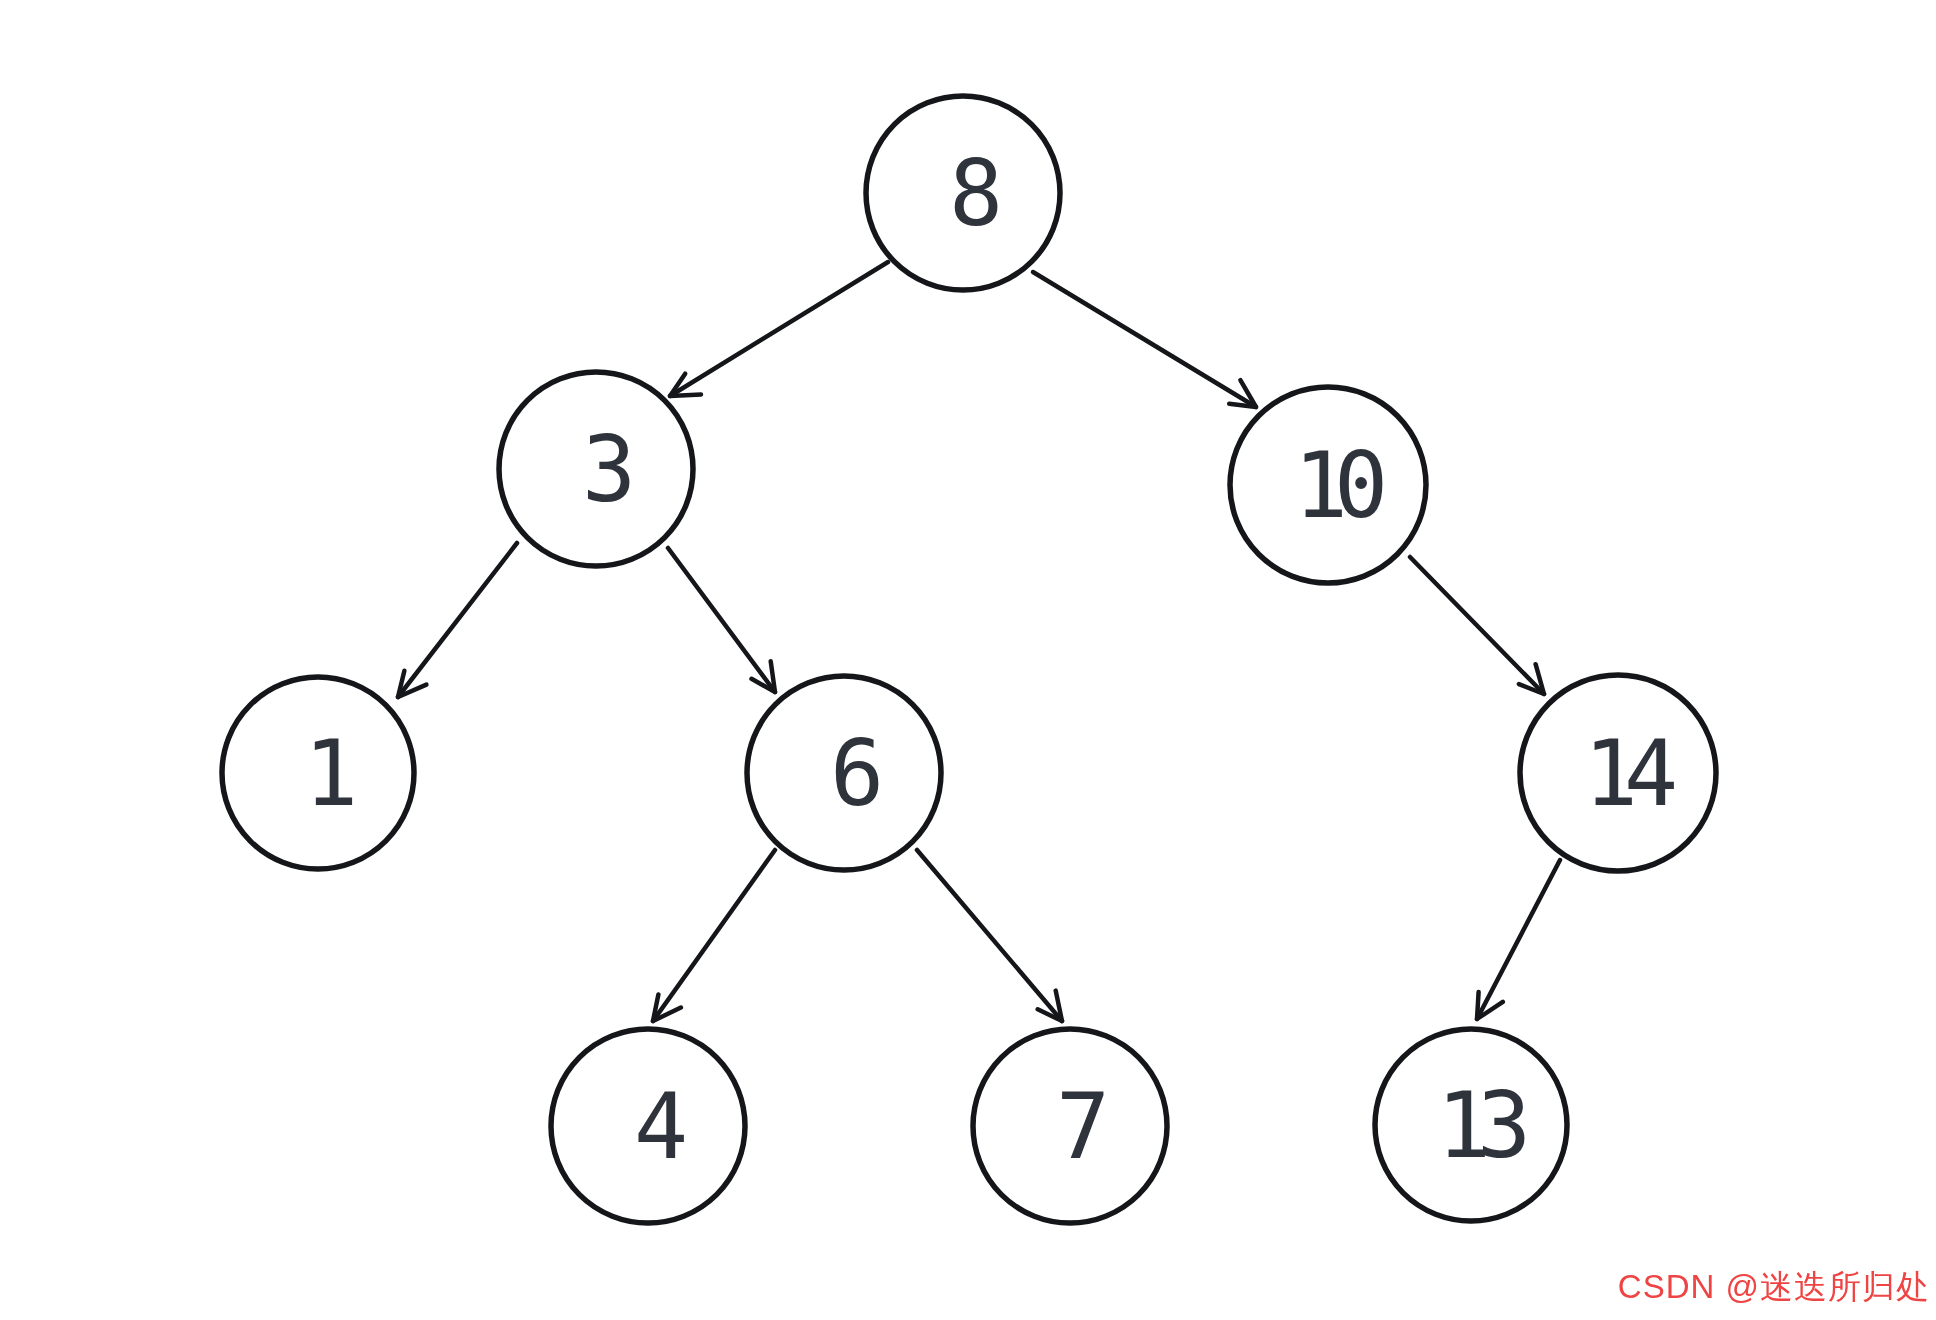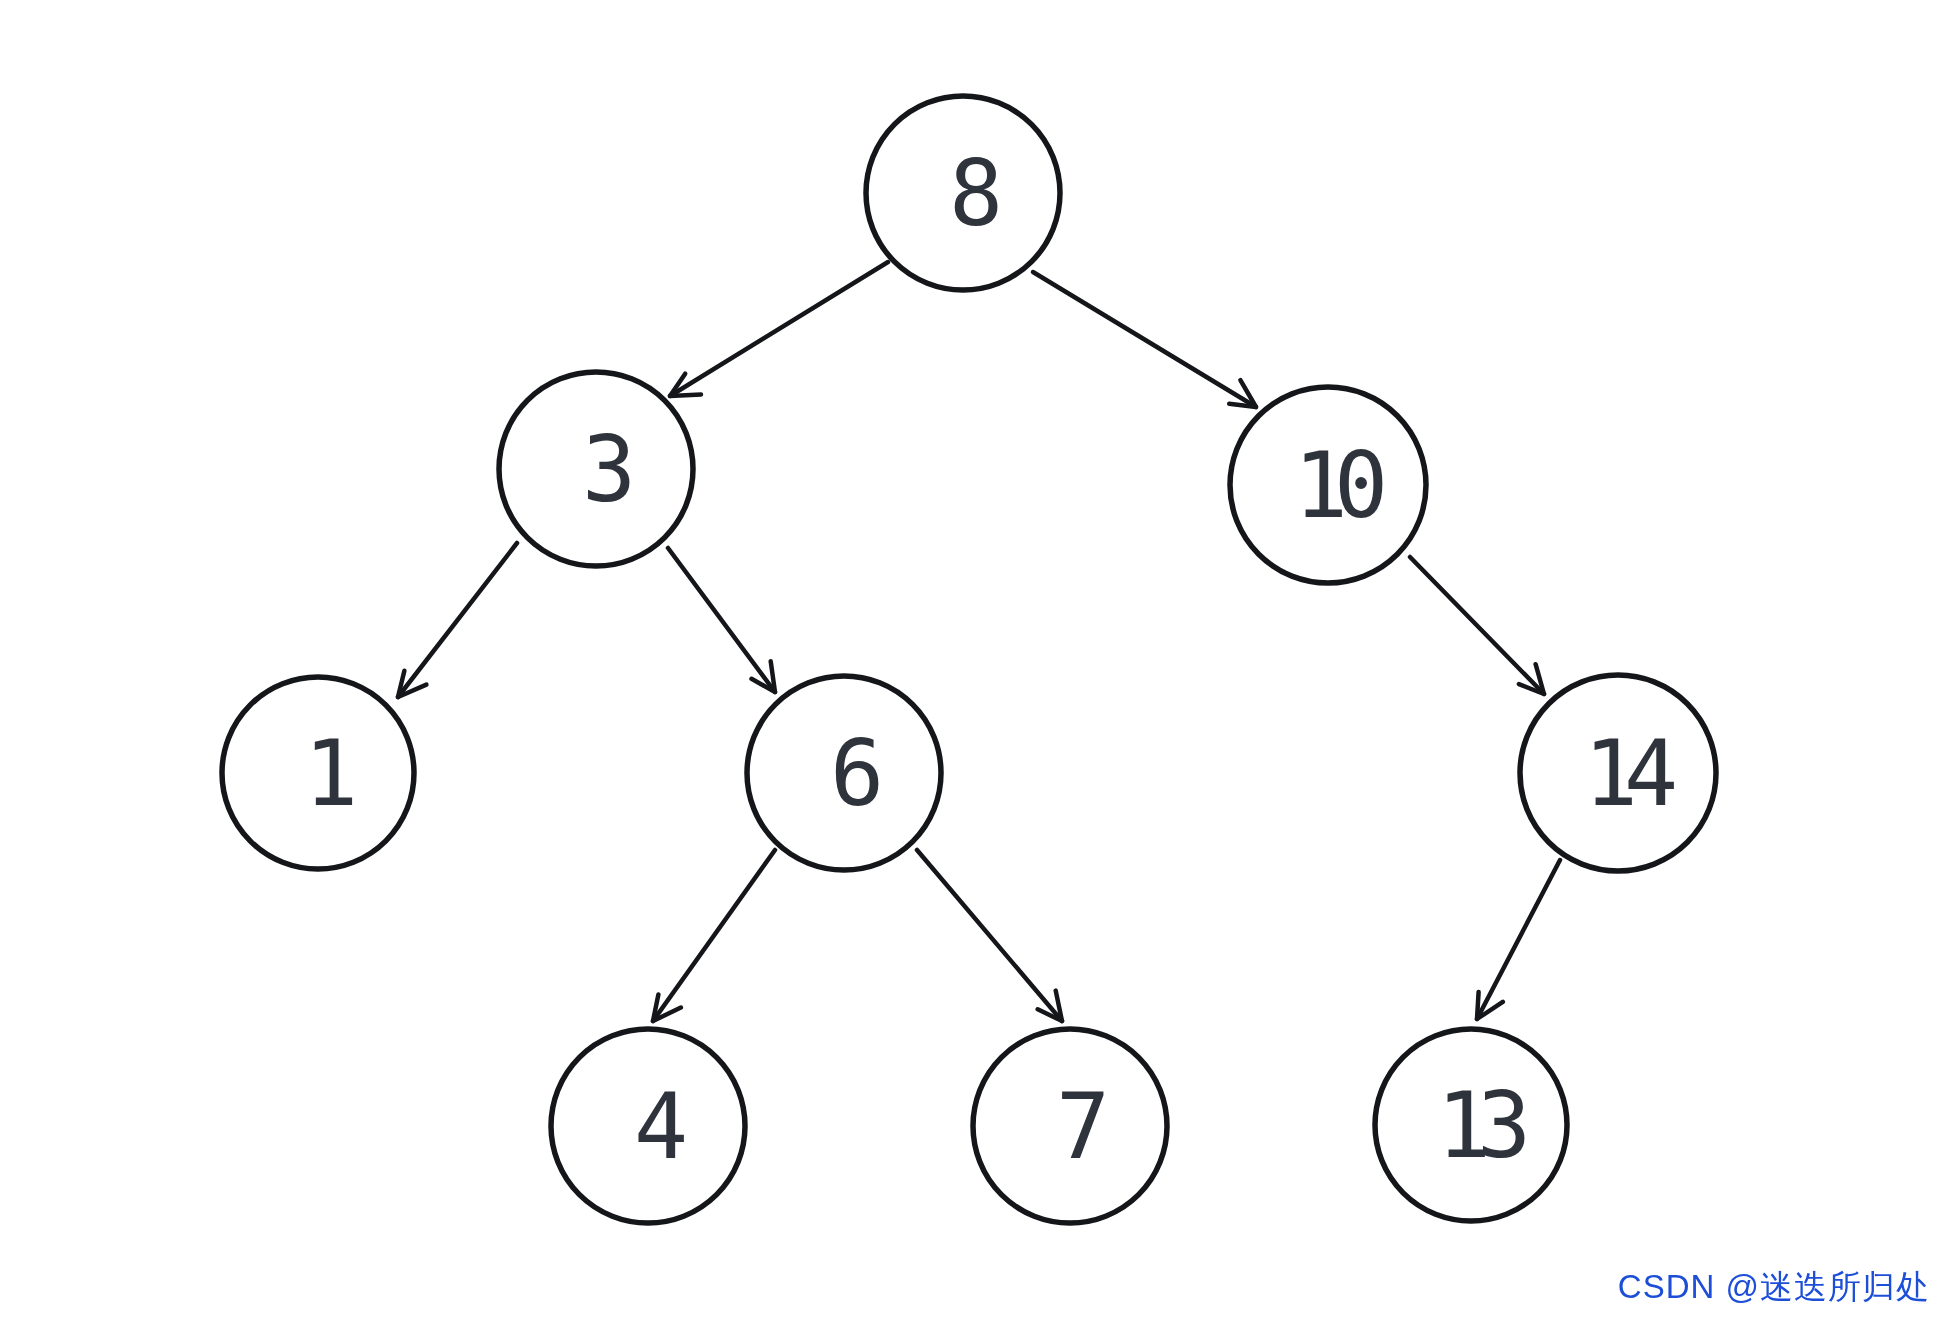--- a/index.html
+++ b/index.html
@@ -29,21 +29,21 @@
     letter-spacing: -14px;
     fill: #2f333b;
   }
   .watermark {
     position: absolute;
     right: 6px;
     bottom: 10px;
     font-family: "Liberation Sans", sans-serif;
     font-size: 33px;
     letter-spacing: 1px;
-    color: #1d4ed8;
+    color: #ef4444;
     text-shadow: 2px 2px 0 #ffffff;
     white-space: nowrap;
     user-select: none;
     text-align: right;
   }
 </style>
 </head>
 <body>
 
 <div class="stage">

